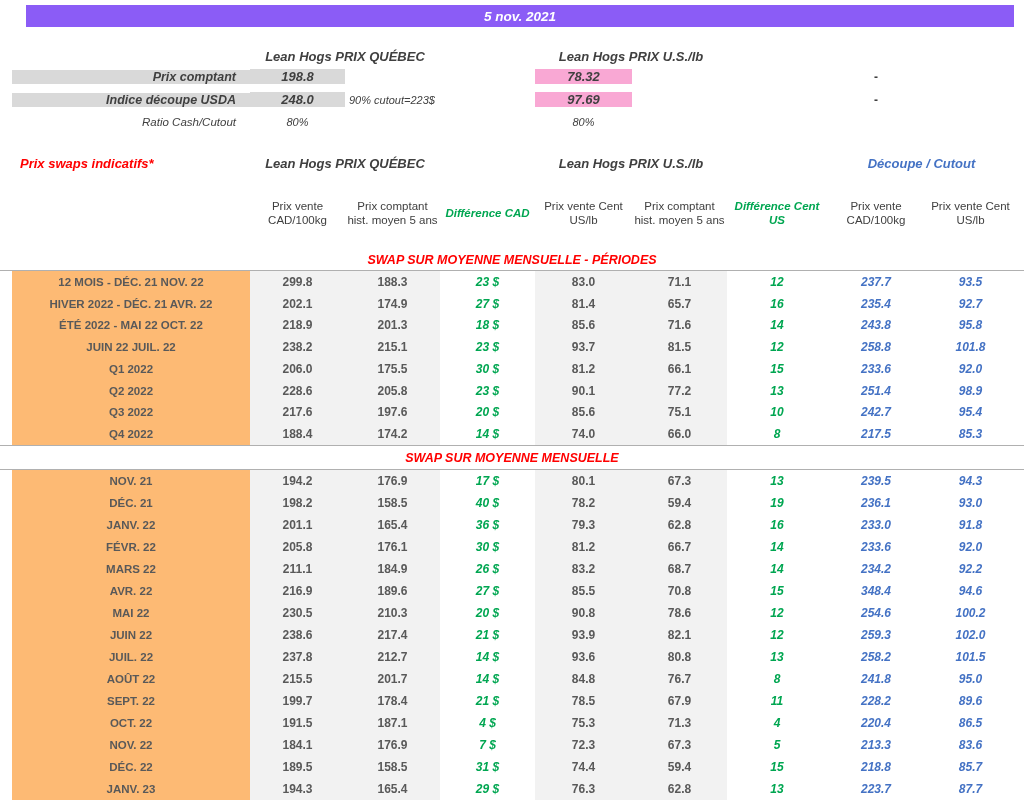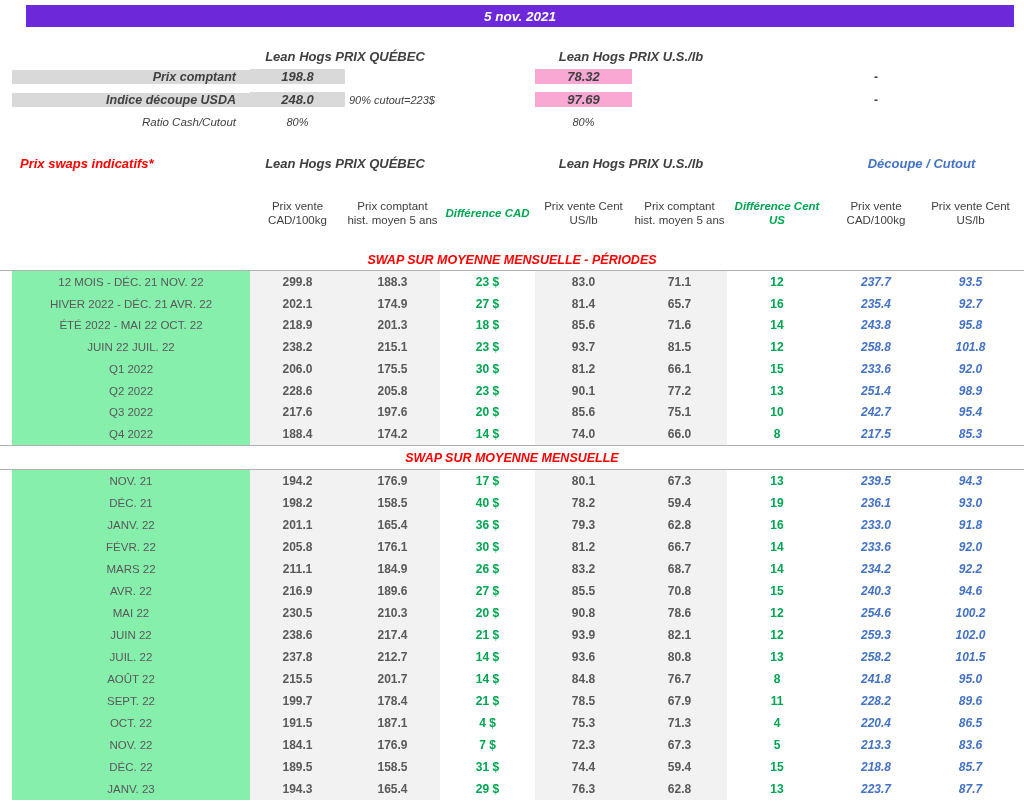--- a/index.html
+++ b/index.html
@@ -2,21 +2,21 @@
 <html><head>
 <meta charset="utf-8">
 <style>
   * { margin:0; padding:0; box-sizing:border-box; }
   html,body { background:#ffffff; }
   .page {
     position:relative; width:1024px; height:806px; overflow:hidden;
     background:#ffffff; font-family:"Liberation Sans", sans-serif; color:#595959;
   }
   .date-bar {
-    margin:5px 10px 0 26px; height:22px; background:#6d28d9;
+    margin:5px 10px 0 26px; height:22px; background:#8b5cf6;
     display:flex; align-items:center; justify-content:center;
     color:#ffffff; font-weight:bold; font-style:italic; font-size:13.5px;
   }
   .grid {
     margin-left:12px;
     display:grid;
     grid-template-columns:238px 95px 95px 95px 97px 95px 100px 98px 91px;
     align-items:center;
   }
   .cell { text-align:center; overflow:hidden; white-space:nowrap; }
@@ -66,27 +66,27 @@
     color:#FF0000; font-weight:bold; font-style:italic; font-size:12.5px;
   }
   .sec-title.mid { margin-top:0; height:23px; }
 
   
   .rows { border-top:1px solid #B0B0B0; }
   .rows.first { border-bottom:1px solid #B0B0B0; }
   .data-row { height:21.75px; }
   .rows.second .data-row { height:22px; }
   .data-row .lbl {
-    background:#86efac; color:#595959; font-weight:normal; font-size:11.5px;
+    background:#fdba74; color:#595959; font-weight:bold; font-size:11.5px;
     height:100%; display:flex; align-items:center; justify-content:center;
   }
   .data-row .cell { height:100%; display:flex; align-items:center; justify-content:center; }
   .data-row .num { color:#595959; font-weight:bold; font-size:12px; }
   .data-row .bg  { background:#F2F2F2; }
-  .data-row .diff { color:#00A651; font-weight:bold; font-size:12px; }
+  .data-row .diff { color:#00A651; font-weight:bold; font-style:italic; font-size:12px; }
   .data-row .cut  { color:#4472C4; font-weight:bold; font-style:italic; font-size:12px; }
 </style>
 </head>
 <body>
 
 <div class="page">
 
   <div class="date-bar">
     <span>5 nov. 2021</span>
   </div>
@@ -301,21 +301,21 @@
         <div class="cell cut">92.2</div>
       </div>
       <div class="grid data-row">
         <div class="cell lbl">AVR. 22</div>
         <div class="cell num bg">216.9</div>
         <div class="cell num bg">189.6</div>
         <div class="cell diff">27 $</div>
         <div class="cell num bg">85.5</div>
         <div class="cell num bg">70.8</div>
         <div class="cell diff">15</div>
-        <div class="cell cut">240.3</div>
+        <div class="cell cut">348.4</div>
         <div class="cell cut">94.6</div>
       </div>
       <div class="grid data-row">
         <div class="cell lbl">MAI 22</div>
         <div class="cell num bg">230.5</div>
         <div class="cell num bg">210.3</div>
         <div class="cell diff">20 $</div>
         <div class="cell num bg">90.8</div>
         <div class="cell num bg">78.6</div>
         <div class="cell diff">12</div>

